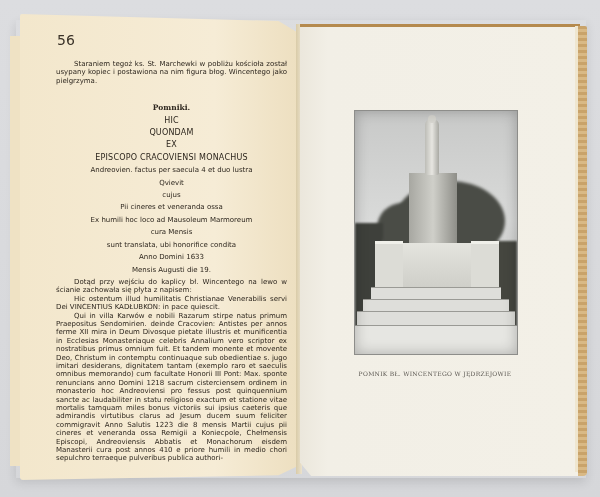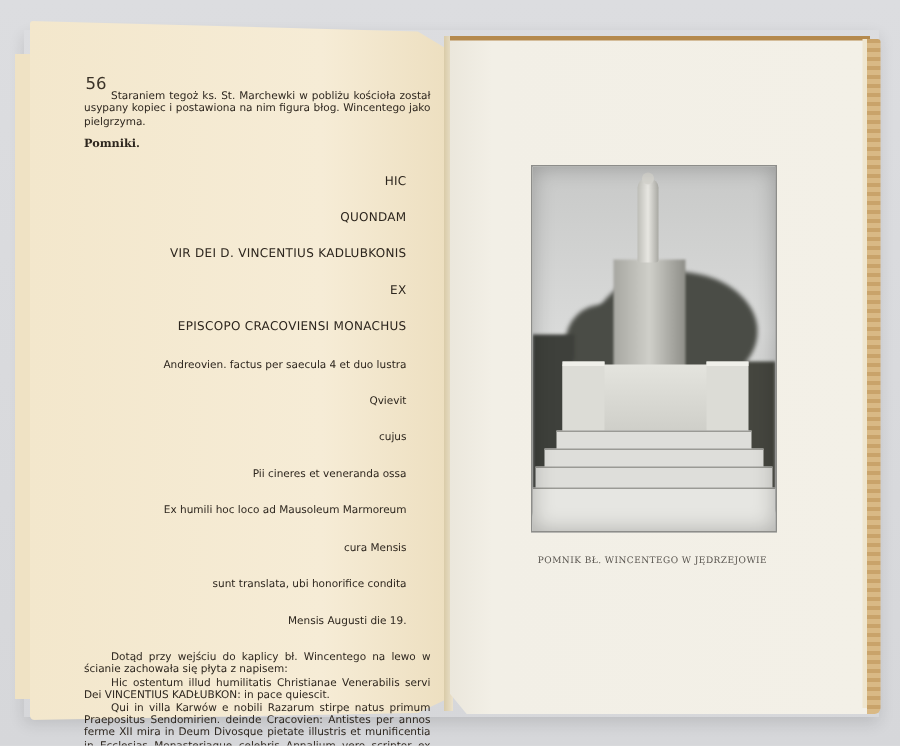--- a/index.html
+++ b/index.html
@@ -8,25 +8,25 @@
   .book-shadow { position:absolute; left:16px; top:20px; width:570px; height:458px; box-shadow:0 4px 10px rgba(0,0,0,0.12); }
   
   .left-under { position:absolute; left:10px; top:36px; width:20px; height:430px; background:#efe2c4; }
   .left-page { position:absolute; left:20px; top:14px; width:278px; height:466px; background:linear-gradient(90deg,#f3e7cc 0%,#f6ecd6 70%,#eddfc0 100%); border-radius:2px 10px 0 3px; clip-path: polygon(0 0, 93% 1.5%, 100% 4%, 100% 97%, 93% 99%, 0 100%); }
   .gutter { position:absolute; left:296px; top:24px; width:6px; height:450px; background:linear-gradient(90deg,#d9cba8,#ebe2cd); }
   .right-page { position:absolute; left:300px; top:26px; width:278px; height:450px; background:linear-gradient(90deg,#ebe7dc 0%,#f2efe6 10%,#f3f0e7 100%); clip-path: polygon(0 0, 100% 0, 100% 100%, 4% 100%, 0 97%); }
   .top-edge { position:absolute; left:300px; top:24px; width:280px; height:3px; background:#b58a4e; }
   .fore-edge { position:absolute; left:578px; top:26px; width:9px; height:450px; background:repeating-linear-gradient(180deg,#c9a36a 0 3px,#d9b985 3px 6px); border-radius:0 2px 4px 0; }
   .fore-edge2 { position:absolute; left:575px; top:26px; width:3px; height:446px; background:#efe6cf; }
 
-  .page-num { position:absolute; left:57px; top:49px; font-size:11px; color:#3a3228; }
+  .page-num { position:absolute; left:57px; top:32px; font-size:14px; color:#3a3228; }
   .text-block { position:absolute; left:56px; top:60px; width:231px; color:#2d261e; font-size:7px; line-height:8.4px; font-family:"DejaVu Sans", sans-serif; }
   .para { text-indent:18px; text-align:justify; margin:0; }
-  .heading { text-align:left; font-family:"DejaVu Serif", serif; font-weight:bold; font-size:7.5px; margin:7px 0 2px 0; }
-  .center { text-align:right; margin:16px; }
+  .heading { text-align:center; font-family:"DejaVu Serif", serif; font-weight:bold; font-size:7.5px; margin:19px 0 2px 0; }
+  .center { text-align:center; margin:4px; }
   .caps { font-size:8px; letter-spacing:0.2px; }
   .italic-i { font-style:italic; }
 
   .photo { position:absolute; left:354px; top:110px; width:162px; height:243px; overflow:hidden; background:#cfd0cf; border:1px solid #8d8d8a; }
   .sky { position:absolute; inset:0; background:linear-gradient(180deg,#c8c9c8 0%,#d9dad9 45%,#cfd0cf 60%); }
   .tree { position:absolute; background:#4a4c46; border-radius:50%; filter:blur(1.5px); }
   .hedge-l { position:absolute; left:0; top:112px; width:28px; height:120px; background:#3e403b; filter:blur(1px); }
   .hedge-r { position:absolute; right:0; top:130px; width:22px; height:100px; background:#45463f; filter:blur(1px); }
   .statue { position:absolute; left:70px; top:8px; width:14px; height:56px; background:linear-gradient(90deg,#bdbdb7,#e7e6e1,#a9a9a3); border-radius:6px 6px 2px 2px; }
   .statue-head { position:absolute; left:73px; top:4px; width:8px; height:8px; background:#d6d5cf; border-radius:50%; }
@@ -53,30 +53,30 @@
 <div class="fore-edge"></div>
 
 <div class="page-num">56</div>
 
 <div class="text-block">
   <p class="para">Staraniem tegoż ks. St. Marchewki w pobliżu kościoła został usypany kopiec i postawiona na nim figura błog. Wincentego jako pielgrzyma.</p>
   <div class="heading">Pomniki.</div>
   <div id="inscription">
       <p class="center caps">HIC</p>
       <p class="center caps">QUONDAM</p>
-      <p class="center caps">VIR DEI D. VINCENTIUS KADLUBKONIS</p>
       <p class="center caps">EX</p>
       <p class="center caps">EPISCOPO CRACOVIENSI MONACHUS</p>
       <p class="center">Andreovien. factus per saecula 4 et duo lustra</p>
       <p class="center">Qvievit</p>
       <p class="center">cujus</p>
       <p class="center">Pii cineres et veneranda ossa</p>
       <p class="center">Ex humili hoc loco ad Mausoleum Marmoreum</p>
       <p class="center">cura Mensis</p>
       <p class="center">sunt translata, ubi honorifice condita</p>
+      <p class="center">Anno Domini 1633</p>
       <p class="center">Mensis Augusti die 19.</p>
     </div>
   <p class="para">Dotąd przy wejściu do kaplicy bł. Wincentego na lewo w ścianie zachowała się płyta z napisem:</p>
   <p class="para">Hic ostentum illud humilitatis Christianae Venerabilis servi Dei VINCENTIUS KADŁUBKON: in pace quiescit.</p>
   <p class="para">Qui in villa Karwów e nobili Razarum stirpe natus primum Praepositus Sendomirien. deinde Cracovien: Antistes per annos ferme XII mira in Deum Divosque pietate illustris et munificentia in Ecclesias Monasteriaque celebris Annalium vero scriptor ex nostratibus primus omnium fuit. Et tandem monente et movente Deo, Christum in contemptu continuaque sub obedientiae s. jugo imitari desiderans, dignitatem tantam (exemplo raro et saeculis omnibus memorando) cum facultate Honorii III Pont: Max. sponte renuncians anno Domini 1218 sacrum cisterciensem ordinem in monasterio hoc Andreoviensi pro fessus post quinquennium sancte ac laudabiliter in statu religioso exactum et statione vitae mortalis tamquam miles bonus victoriis sui ipsius caeteris que admirandis virtutibus clarus ad Jesum ducem suum feliciter commigravit Anno Salutis 1223 die 8 mensis Martii cujus pii cineres et veneranda ossa Remigii a Koniecpole, Chełmensis Episcopi, Andreoviensis Abbatis et Monachorum eisdem Manasterii cura post annos 410 e priore humili in medio chori sepulchro terraeque pulveribus publica authori-</p>
 </div>
 
 <div class="photo">
   <div class="sky"></div>
   <div class="tree" style="left:40px;top:70px;width:110px;height:80px;"></div>

